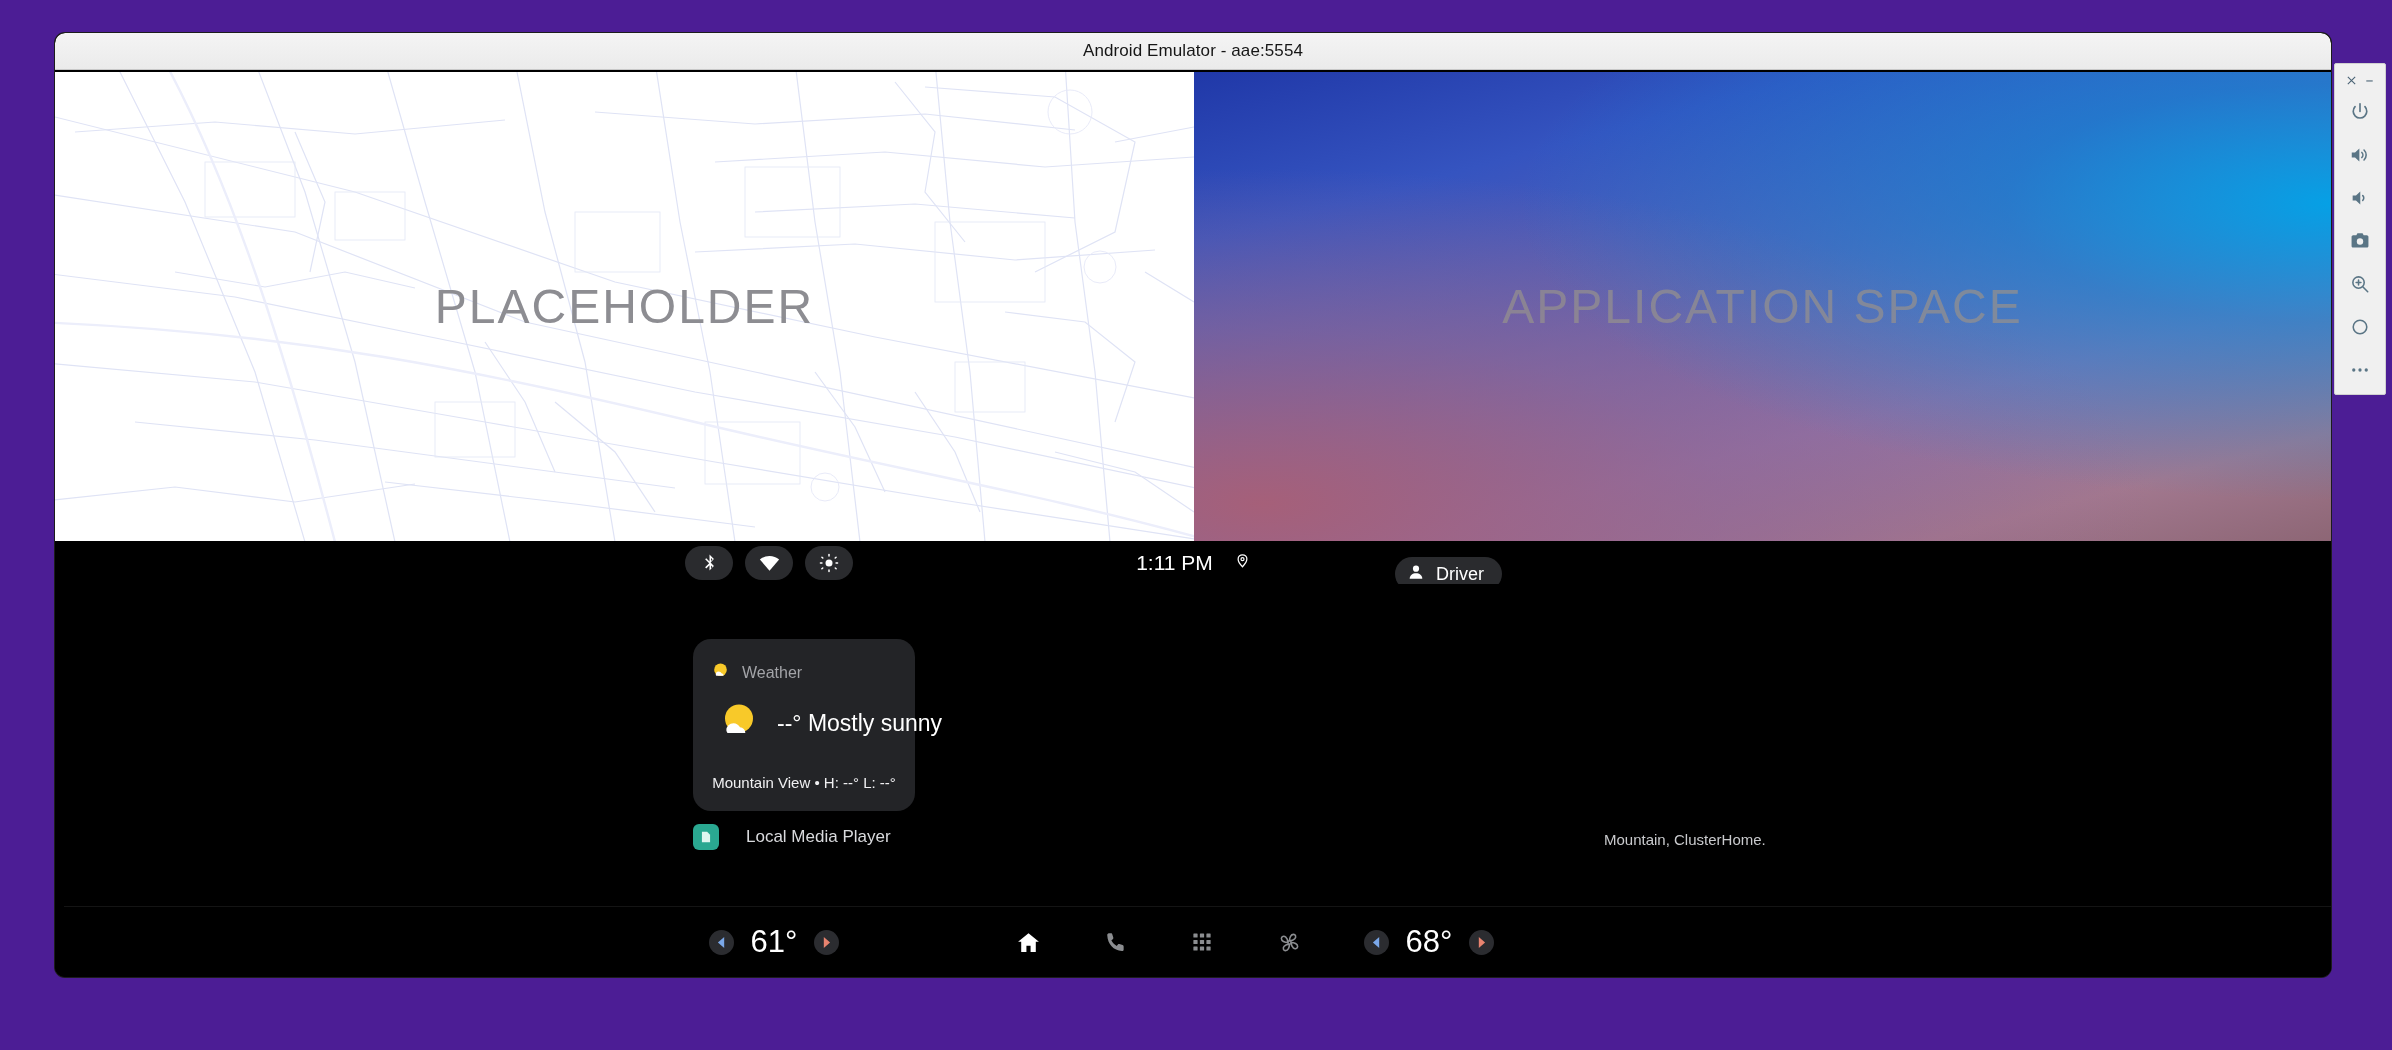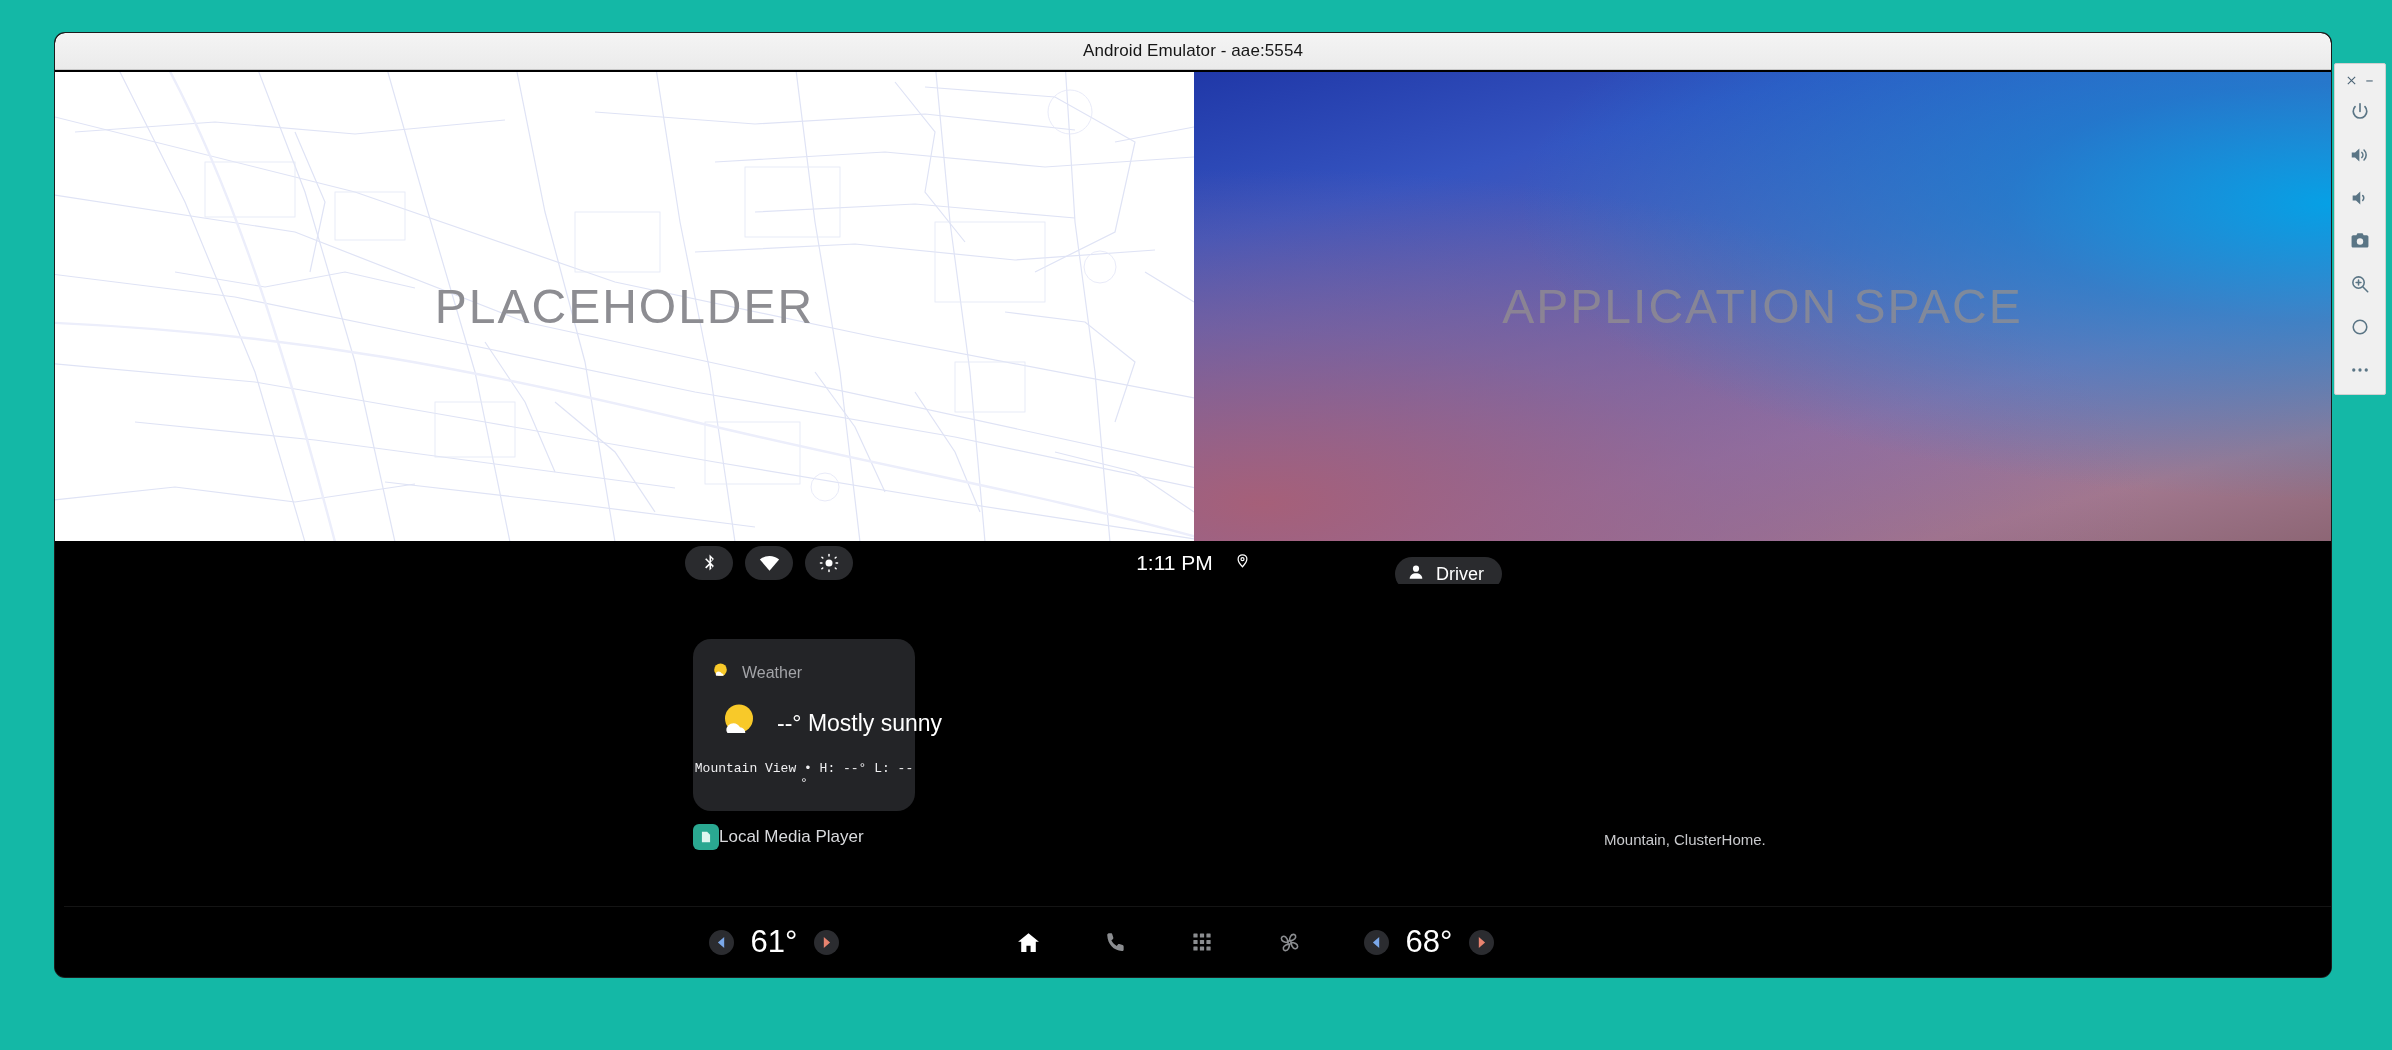--- a/index.html
+++ b/index.html
@@ -1,18 +1,18 @@
 <!DOCTYPE html>
 <html><head>
 <meta charset="utf-8">
 <style>
   html,body{margin:0;padding:0;background:#000;}
   body{width:2392px;height:1050px;overflow:hidden;font-family:"Liberation Sans",sans-serif;}
 
-  #root{position:relative;width:2392px;height:1050px;background:#14b8a6;}
+  #root{position:relative;width:2392px;height:1050px;background:#4c1d95;}
 
   
   .emu-window{
     position:absolute;left:55px;top:33px;width:2276px;height:944px;
     border-radius:10px;background:#000;
     box-shadow:0 0 0 1px #1c1c1c;
     overflow:hidden;
   }
   .titlebar{
     position:absolute;left:0;top:0;width:100%;height:36px;
@@ -77,25 +77,25 @@
   .weather-card{
     position:absolute;left:629px;top:55px;width:222px;height:172px;
     background:#232427;border-radius:18px;
   }
   .wc-head{position:absolute;left:18px;top:22px;display:flex;align-items:center;gap:12px;}
   .wc-head .lbl{font-size:16px;color:#a3a4a8;}
   .wc-mid{position:absolute;left:26px;top:62px;display:flex;align-items:center;gap:18px;}
   .wc-temp{font-size:23px;color:#fff;font-weight:400;white-space:nowrap;}
   .wc-foot{
     position:absolute;left:0;bottom:20px;width:100%;text-align:center;
-    font-size:13px;color:#f0f0f2;font-family:Liberation Mono, monospace;
+    font-size:15px;color:#f0f0f2;
   }
 
   .media-row{
-    position:absolute;left:629px;top:240px;display:flex;align-items:center;gap:0;
+    position:absolute;left:629px;top:240px;display:flex;align-items:center;gap:27px;
   }
   .media-icon{
     width:26px;height:26px;border-radius:6px;background:#2aa891;
     display:flex;align-items:center;justify-content:center;
   }
   .media-lbl{font-size:17px;color:#d9dadd;}
 
   .maps-panel{
     position:absolute;left:862px;top:51px;width:588px;height:358px;
     background:#47a861;border-radius:4px;

